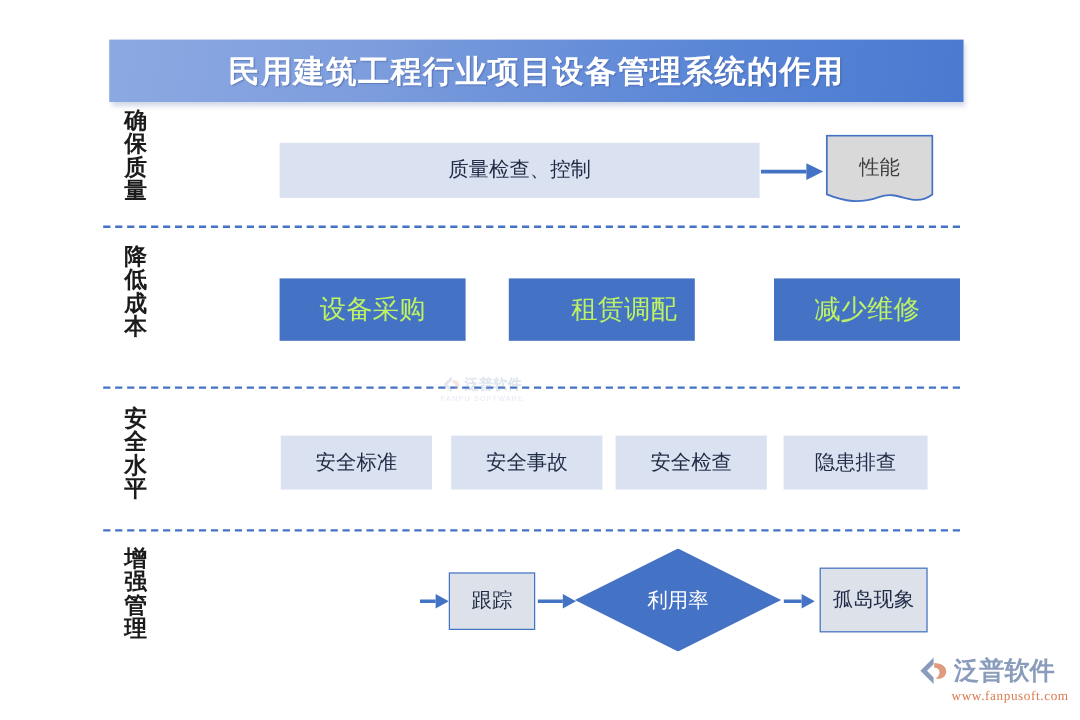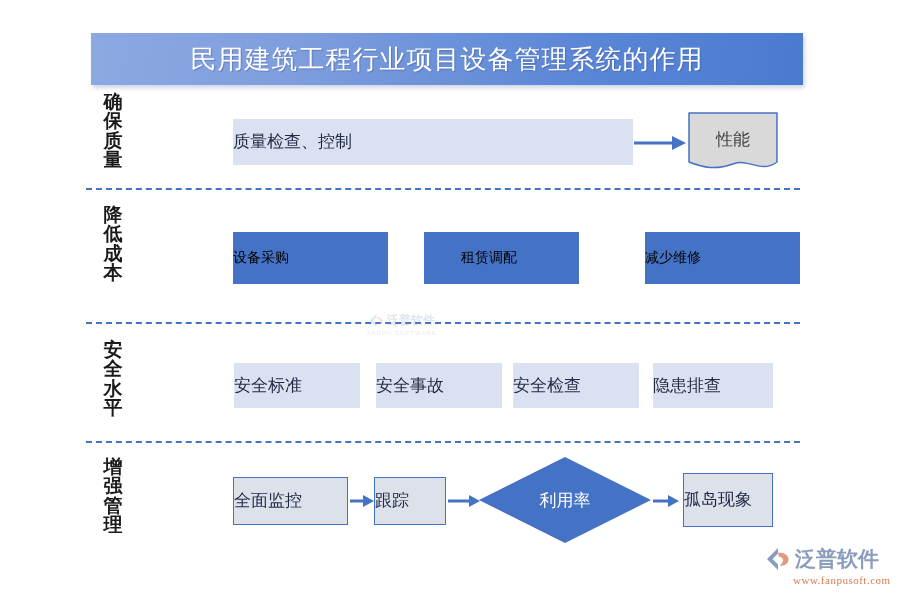--- a/index.html
+++ b/index.html
@@ -27,21 +27,21 @@
     height: 52px;
     background: linear-gradient(100deg, #8da9e2 0%, #7d9ddd 30%, #5a86d6 70%, #4a7ad0 100%);
     box-shadow: 2px 3px 4px rgba(120,140,180,0.35);
     display: flex;
     align-items: center;
     justify-content: center;
   }
   .title-text {
     color: #ffffff;
     font-size: 26px;
-    font-weight: normal;
+    font-weight: bold;
     letter-spacing: 1px;
     text-shadow: 1px 1px 1px rgba(60,80,140,0.45);
     white-space: nowrap;
   }
 
   
   .row-label {
     position: absolute;
     width: 36px;
     text-align: center;
@@ -60,33 +60,34 @@
     width: 714px;
     height: 0;
     border-top: 2px dashed #4472c4;
   }
 
   
   .box {
     position: absolute;
     display: flex;
     align-items: center;
+    justify-content: center;
     text-align: center;
     box-sizing: border-box;
     font-size: 17px;
     color: #1f2a44;
     line-height: 1.15;
   }
   .box-pale {           
     background: #dae1f1;
   }
   .box-blue {           
     background: #4472c4;
-    color: #000000;
-    font-size: 14px;
+    color: #bef264;
+    font-size: 22px;
   }
   .box-outline {        
     background: #dde1ea;
     border: 1px solid #4472c4;
   }
 
   
   .doc-shape {
     position: absolute;
   }
@@ -257,23 +258,20 @@
 
   <div class="divider" style="top:441px;"></div>
 
   <div class="row-label" style="left:95px; top:457px;">
     <span>增</span>
     <span>强</span>
     <span>管</span>
     <span>理</span>
   </div>
 
-  <div class="box box-outline" style="left:233px; top:477px; width:115px; height:48px;">
-    <span>全面监控</span>
-  </div>
 
   <svg class="arrow" style="left:350px; top:493px;" width="24" height="16" viewBox="0 0 24 16">
     <line x1="0" y1="8" x2="13" y2="8" stroke="#4472c4" stroke-width="3"></line>
     <polygon points="13,2 24,8 13,14" fill="#4472c4"></polygon>
   </svg>
 
   <div class="box box-outline" style="left:374px; top:477px; width:72px; height:48px;">
     <span>跟踪</span>
   </div>
 

